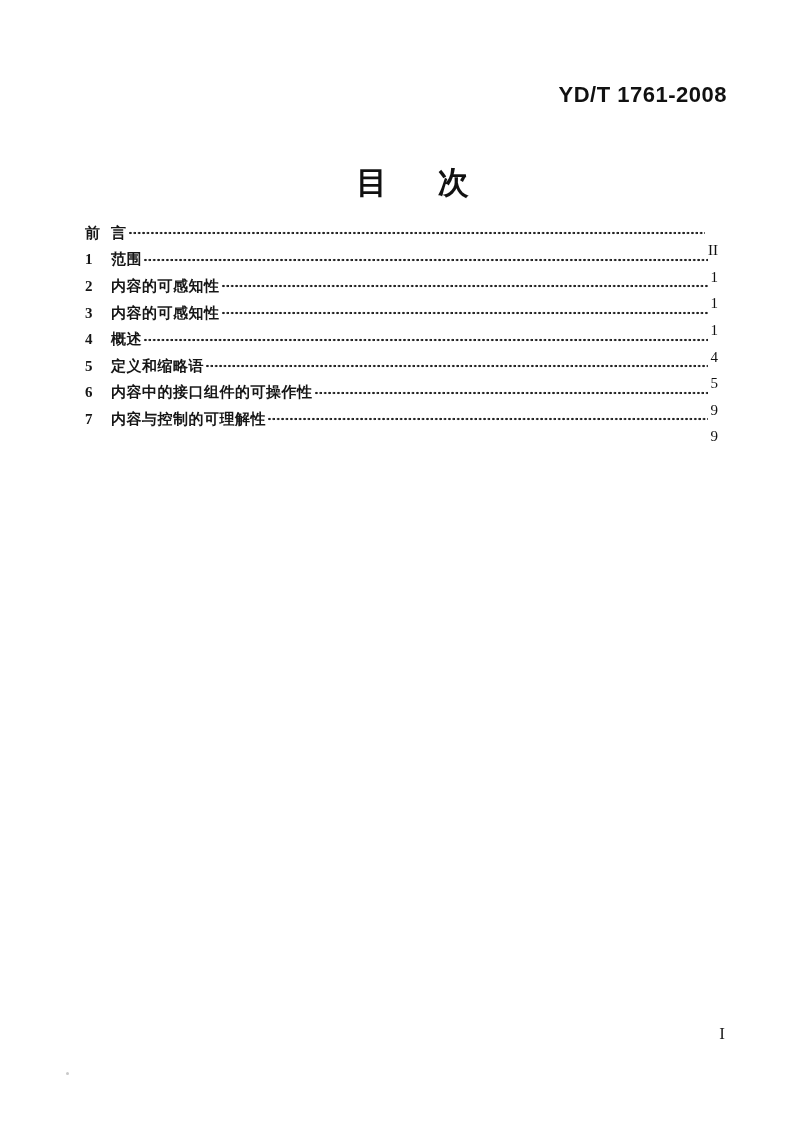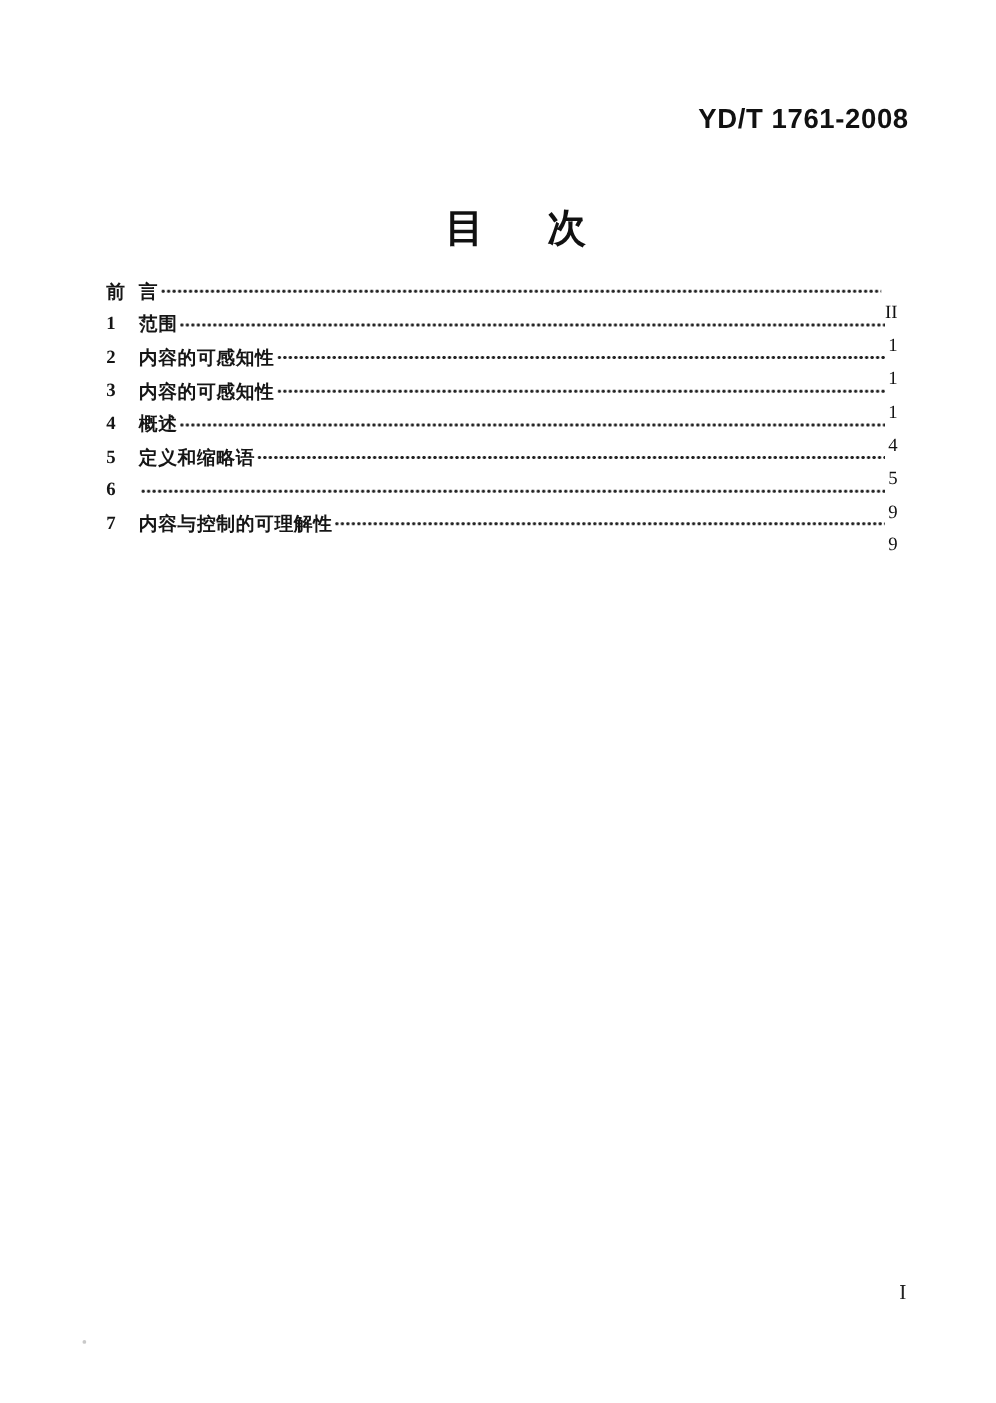--- a/index.html
+++ b/index.html
@@ -144,20 +144,21 @@
 
     <div class="toc-row">
       <span class="toc-num">5</span>
       <span class="toc-title">定义和缩略语</span>
       <span class="toc-leader"></span>
       <span class="toc-page">5</span>
     </div>
 
     <div class="toc-row">
       <span class="toc-num">6</span>
+      <span class="toc-title">内容中的接口组件的可操作性</span>
       <span class="toc-leader"></span>
       <span class="toc-page">9</span>
     </div>
 
     <div class="toc-row">
       <span class="toc-num">7</span>
       <span class="toc-title">内容与控制的可理解性</span>
       <span class="toc-leader"></span>
       <span class="toc-page">9</span>
     </div>

